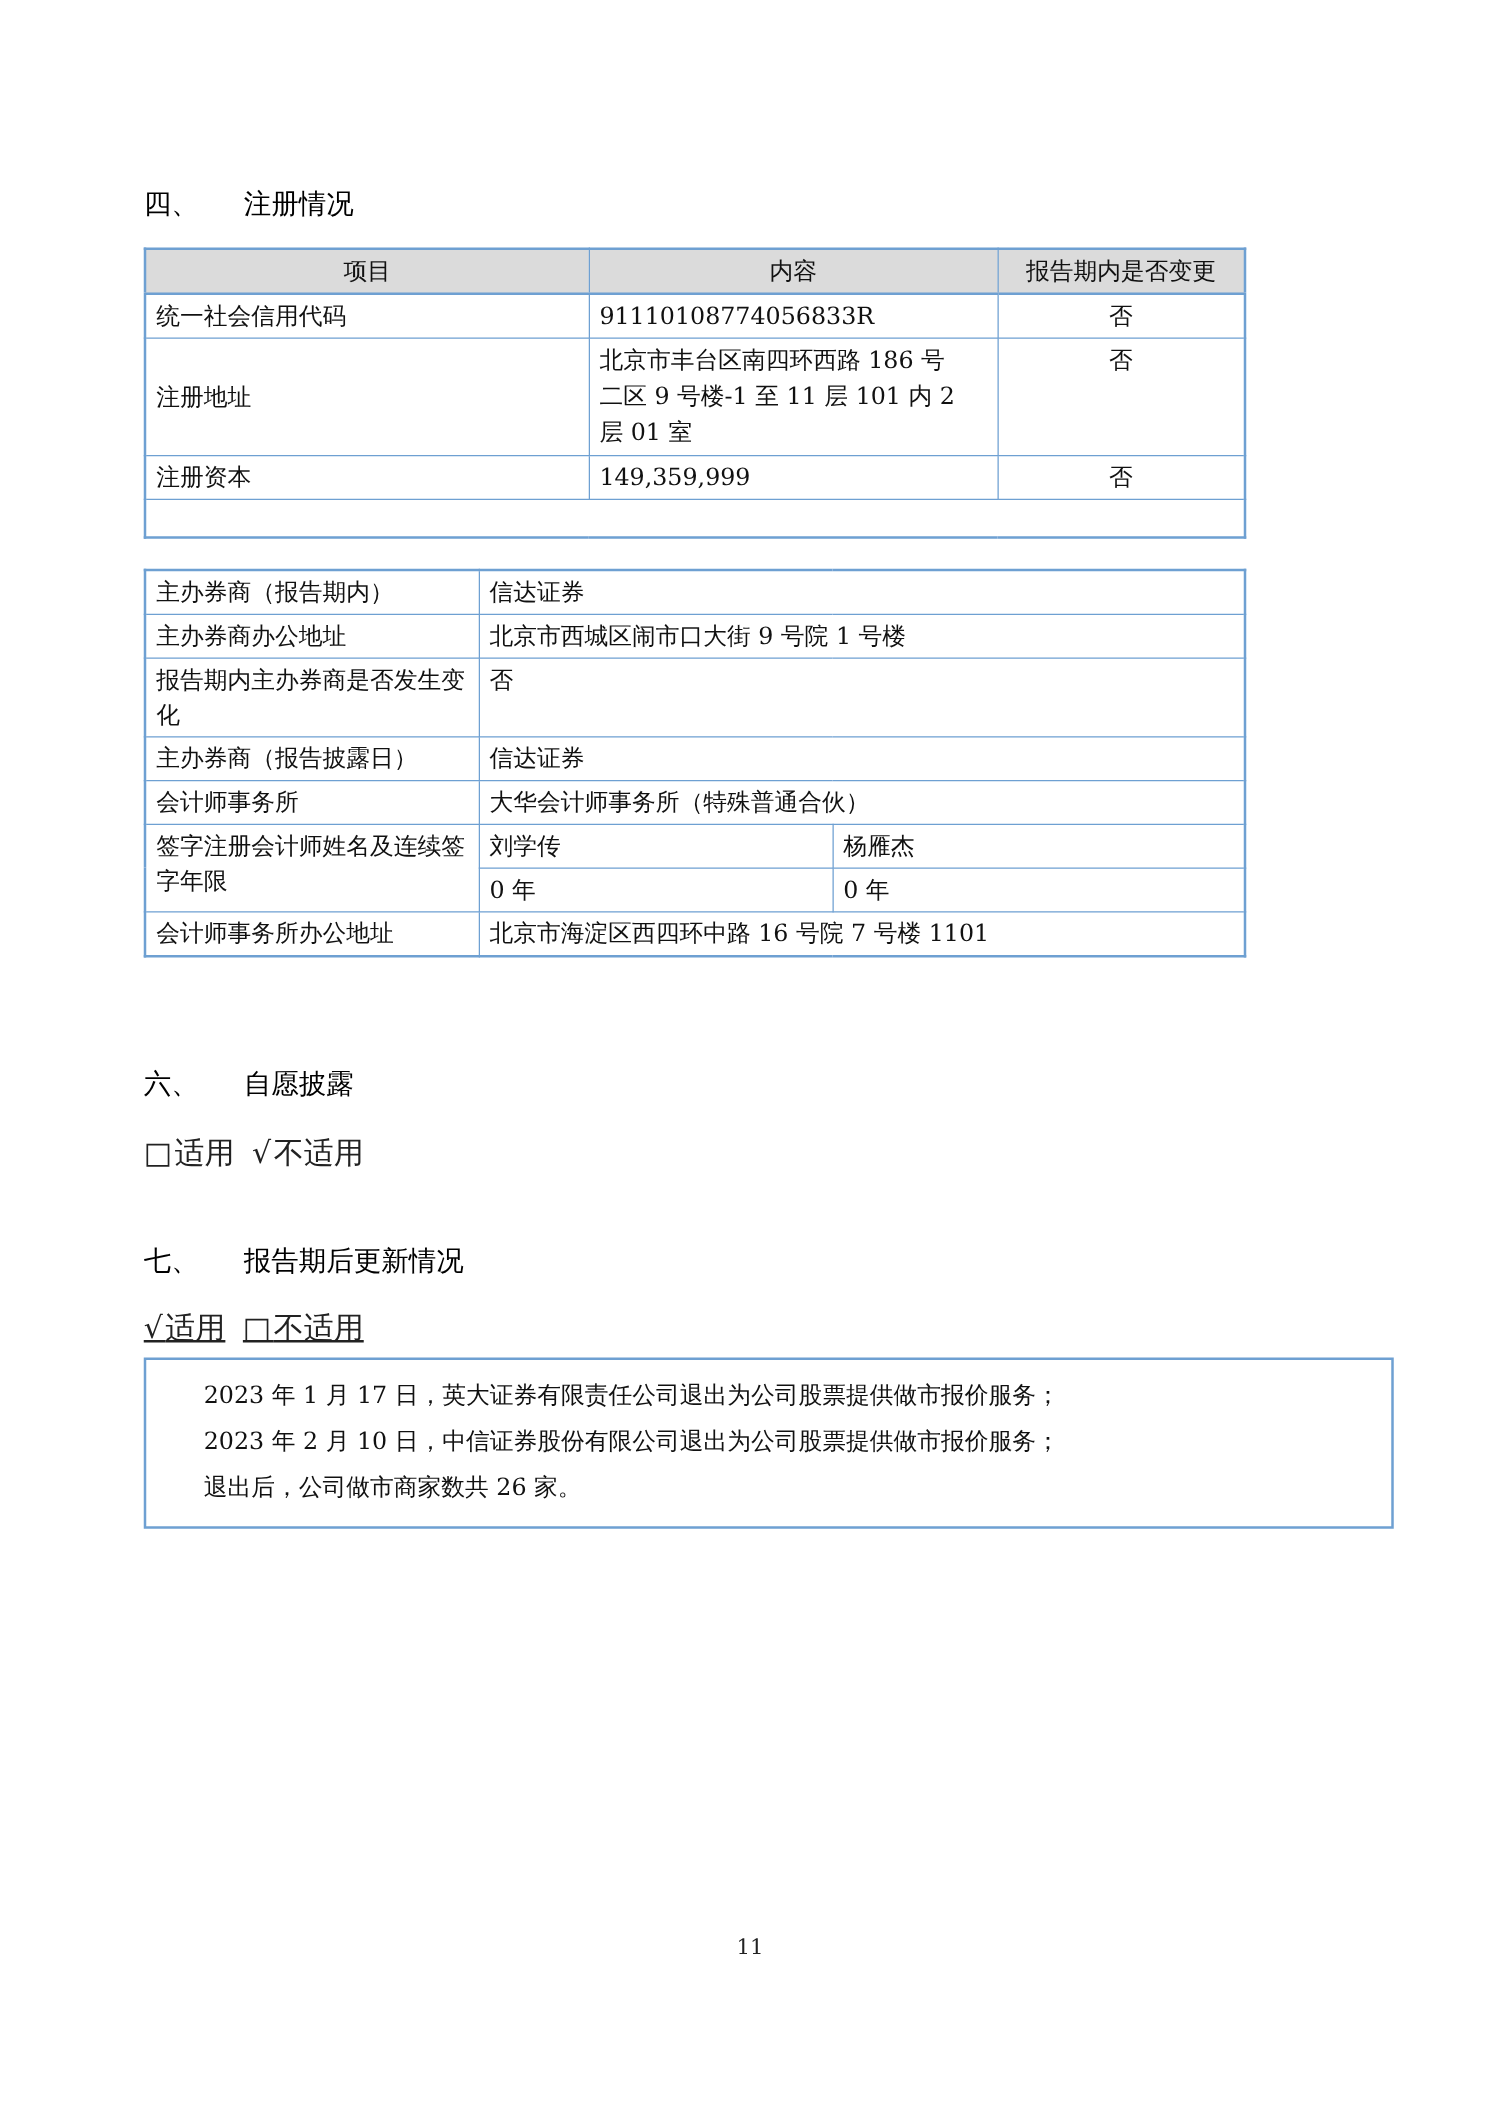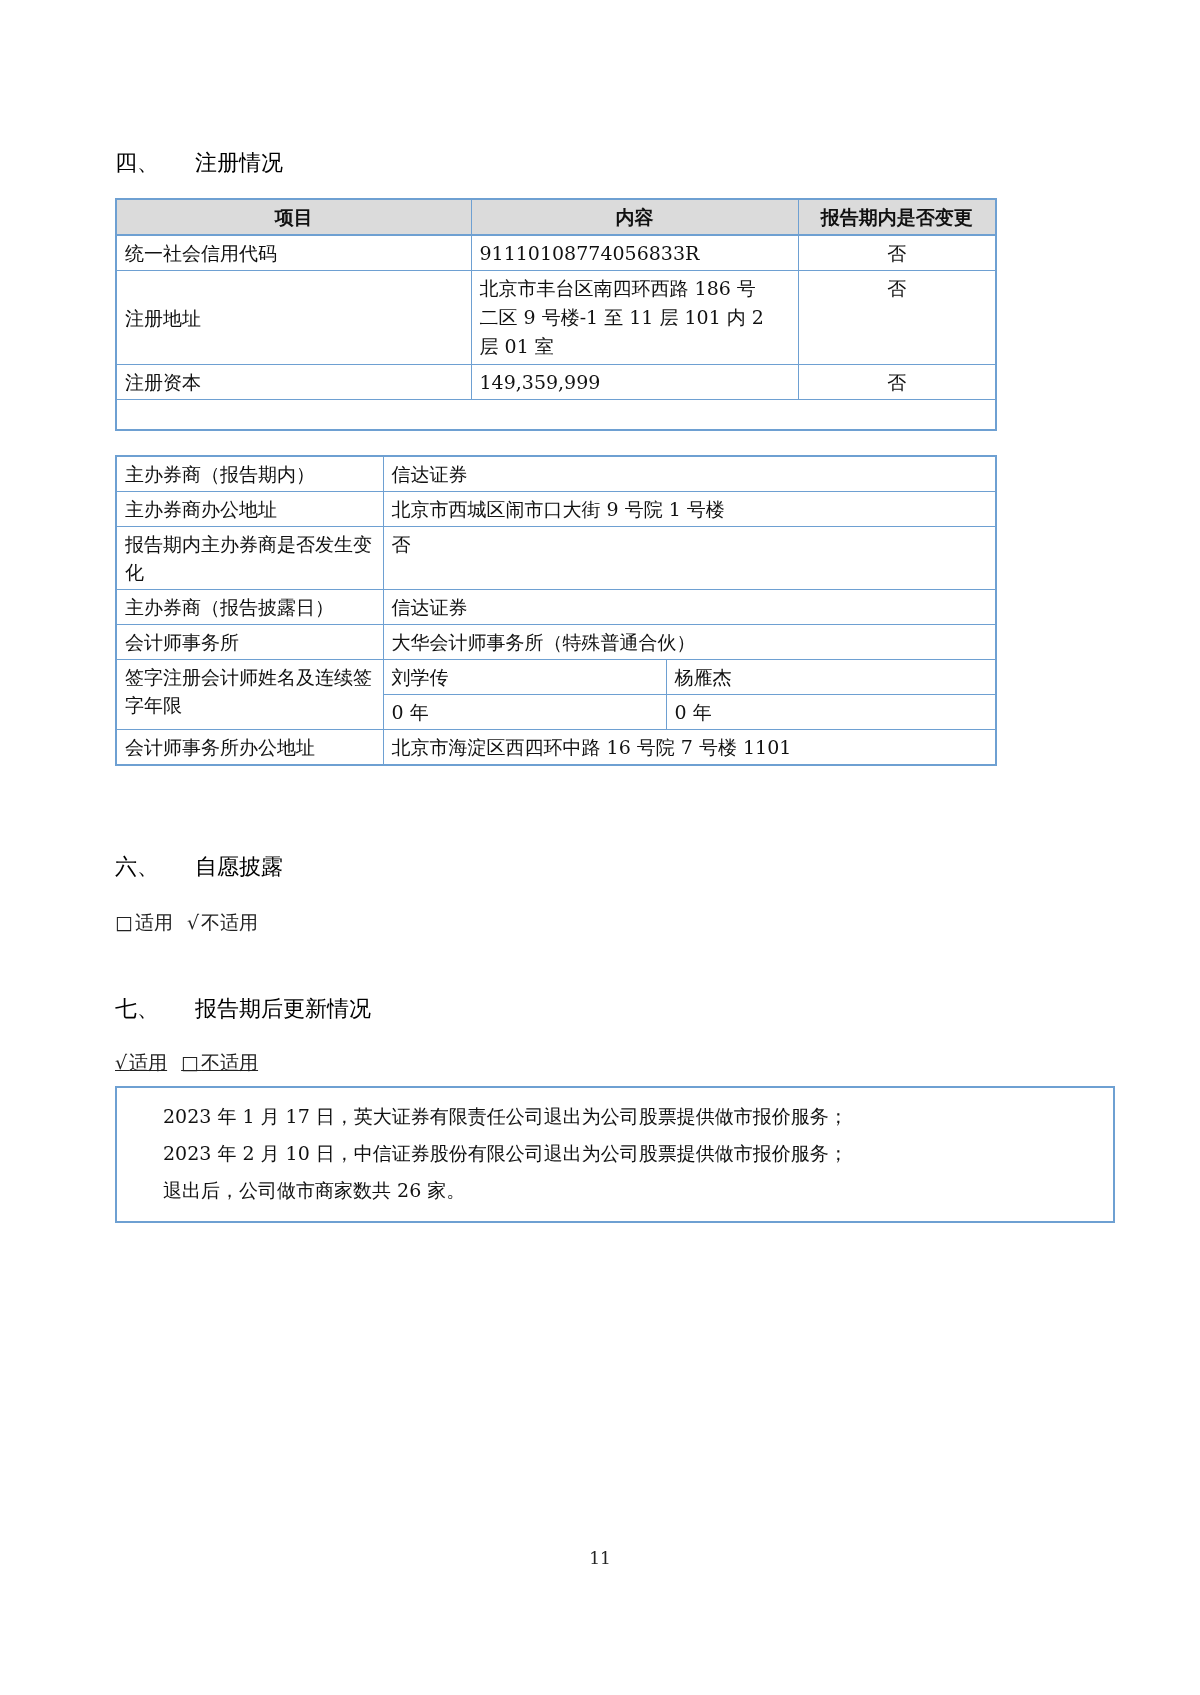--- a/index.html
+++ b/index.html
@@ -22,33 +22,33 @@
   .heading-5 { margin-top:72px; }
   .heading-6 { margin-top:88px; }
   .heading-7 { margin-top:62px; }
 
   
   table { border-collapse:collapse; width:880px; table-layout:fixed; }
   .tbl { margin-top:22px; border:2px solid #6EA0D2; }
   .tbl2 { margin-top:24px; border:2px solid #6EA0D2; }
   td, th { border:1px solid #6EA0D2; font-size:19px; font-weight:normal;
            padding:3px 8px; vertical-align:middle; line-height:28px; }
-  th { background:#DBDBDB; text-align:center; font-weight:bold;
+  th { background:#DBDBDB; text-align:center; font-weight:normal;
        height:34px; border-bottom:2px solid #6EA0D2; }
   .tbl td { height:31px; }
   .tbl2 td { height:30px; }
   td.center { text-align:center; }
   td.right  { text-align:left; padding-right:12px; }
   td.top    { vertical-align:top; }
   td.pre    { white-space:pre-line; line-height:29px; }
   tr.tall td { height:60px; }
   .empty-row td { height:30px; border-left:none; border-right:none; }
 
   
-  .apply-line { font-size:19px; line-height:24px; margin-top:30px; color:#222; }
+  .apply-line { font-size:24px; line-height:24px; margin-top:30px; color:#222; }
   .apply-line-7 { margin-top:28px; margin-bottom:0;text-decoration:underline; }
   .apply-line .gap { display:inline-block; width:14px; }
   .apply-line .sym { letter-spacing:2px; }
 
   
   .update-box {
     margin-top:12px; width:1000px; border:2px solid #6EA0D2;
     padding:10px 20px 12px 46px; font-size:19px; line-height:37px;
   }
 

